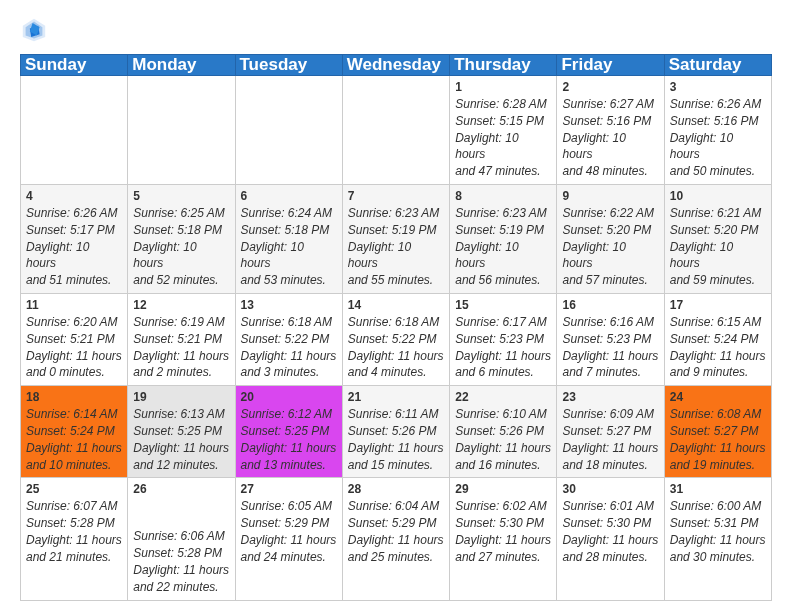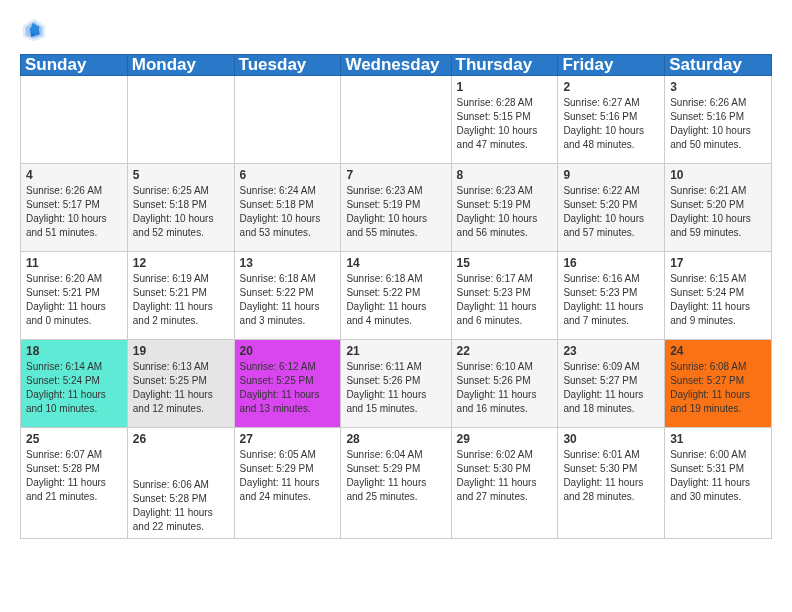--- a/index.html
+++ b/index.html
@@ -72,23 +72,24 @@
     .calendar tr:nth-child(even) td {
       background: #f5f5f5;
     }
     .day-number {
       font-size: 12px;
       font-weight: bold;
       color: #333;
       margin-bottom: 2px;
     }
     .day-info {
-      font-size: 10px;
+      font-size: 12px;
       color: #333;
       line-height: 1.4;
+      font-style: italic;
     }
     .empty-cell {
       background: #fff !important;
     }
   </style>
 </head>
 <body>
 
 <div class="header-section">
   <div class="logo">
@@ -245,21 +246,21 @@
         </td>
         <td>
           <div class="day-number">17</div>
           <div class="day-info" style="white-space: pre-line;">Sunrise: 6:15 AM
 Sunset: 5:24 PM
 Daylight: 11 hours
 and 9 minutes.</div>
         </td>
       </tr>
       <tr>
-        <td style="background: #5eead4;">
+        <td style="background: #f97316;">
           <div class="day-number">18</div>
           <div class="day-info" style="white-space: pre-line;">Sunrise: 6:14 AM
 Sunset: 5:24 PM
 Daylight: 11 hours
 and 10 minutes.</div>
         </td>
         <td style="background: #e5e5e5;">
           <div class="day-number">19</div>
           <div class="day-info" style="white-space: pre-line;">Sunrise: 6:13 AM
 Sunset: 5:25 PM

